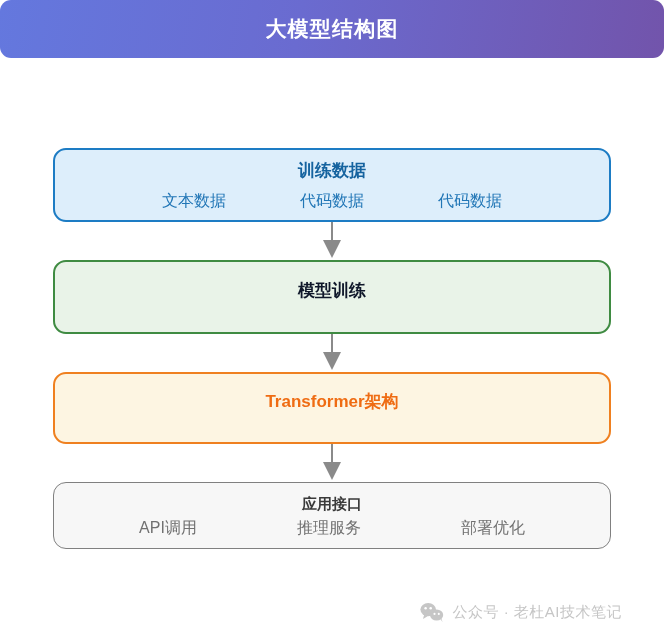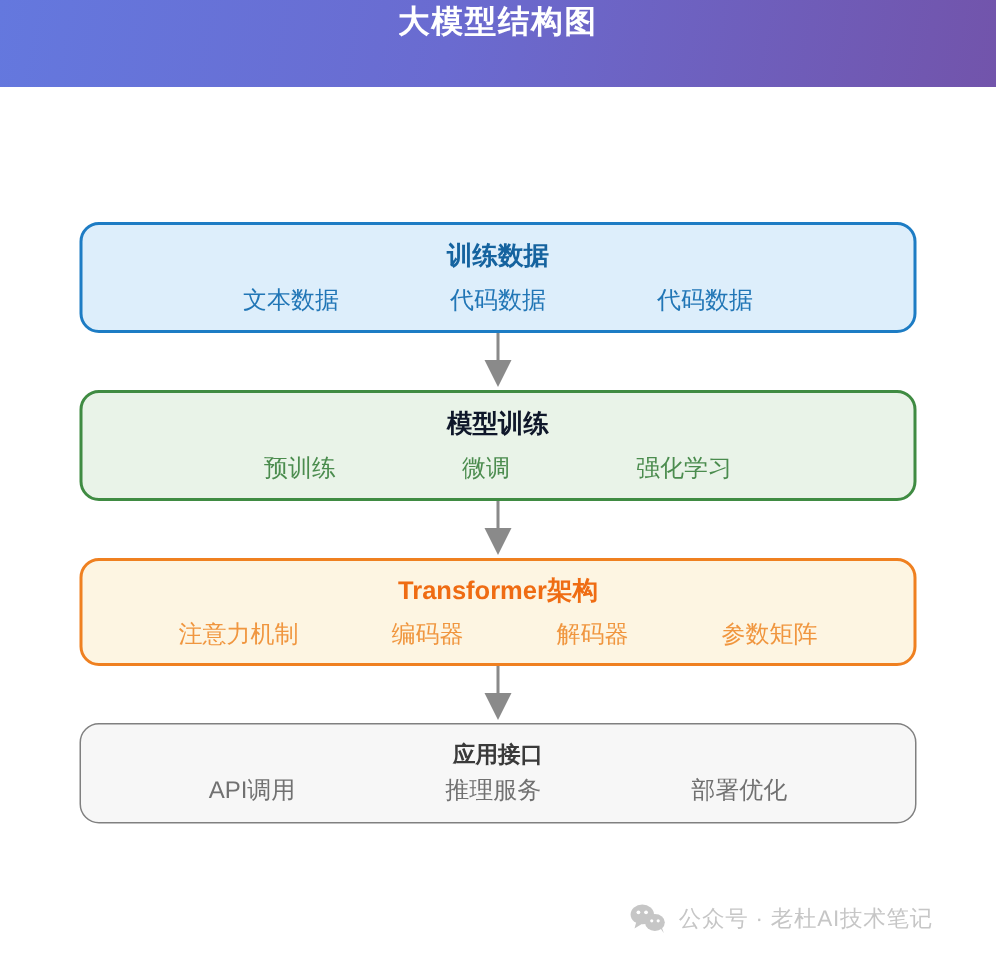--- a/index.html
+++ b/index.html
@@ -13,22 +13,24 @@
     font-family: "Liberation Sans", "DejaVu Sans", sans-serif;
     overflow: hidden;
     position: relative;
   }
 
   
   .header {
     height: 58px;
     width: 100%;
     display: flex;
+    align-items: center;
     justify-content: center;
     background: linear-gradient(100deg, #6478de 0%, #6a6bd0 45%, #7254ab 100%);
+    border-radius: 11px;
   }
   .header-title {
     color: #ffffff;
     font-size: 21px;
     font-weight: bold;
     letter-spacing: 1.2px;
   }
 
   
   .diagram {
@@ -173,42 +175,31 @@
 
     <div class="arrow">
       <svg width="22" height="38" viewBox="0 0 22 38">
         <line x1="11" y1="0" x2="11" y2="22" stroke="#8a8a8a" stroke-width="2"></line>
         <polygon points="2,18 20,18 11,36" fill="#8a8a8a"></polygon>
       </svg>
     </div>
 
     <div class="card card-green">
       <div class="card-title">模型训练</div>
-      <div class="card-subitems">
-        <span class="subitem">预训练</span>
-        <span class="subitem">微调</span>
-        <span class="subitem">强化学习</span>
-      </div>
     </div>
 
     <div class="arrow">
       <svg width="22" height="38" viewBox="0 0 22 38">
         <line x1="11" y1="0" x2="11" y2="22" stroke="#8a8a8a" stroke-width="2"></line>
         <polygon points="2,18 20,18 11,36" fill="#8a8a8a"></polygon>
       </svg>
     </div>
 
     <div class="card card-orange">
       <div class="card-title">Transformer架构</div>
-      <div class="card-subitems">
-        <span class="subitem">注意力机制</span>
-        <span class="subitem">编码器</span>
-        <span class="subitem">解码器</span>
-        <span class="subitem">参数矩阵</span>
-      </div>
     </div>
 
     <div class="arrow">
       <svg width="22" height="38" viewBox="0 0 22 38">
         <line x1="11" y1="0" x2="11" y2="22" stroke="#8a8a8a" stroke-width="2"></line>
         <polygon points="2,18 20,18 11,36" fill="#8a8a8a"></polygon>
       </svg>
     </div>
 
     <div class="card card-gray">

